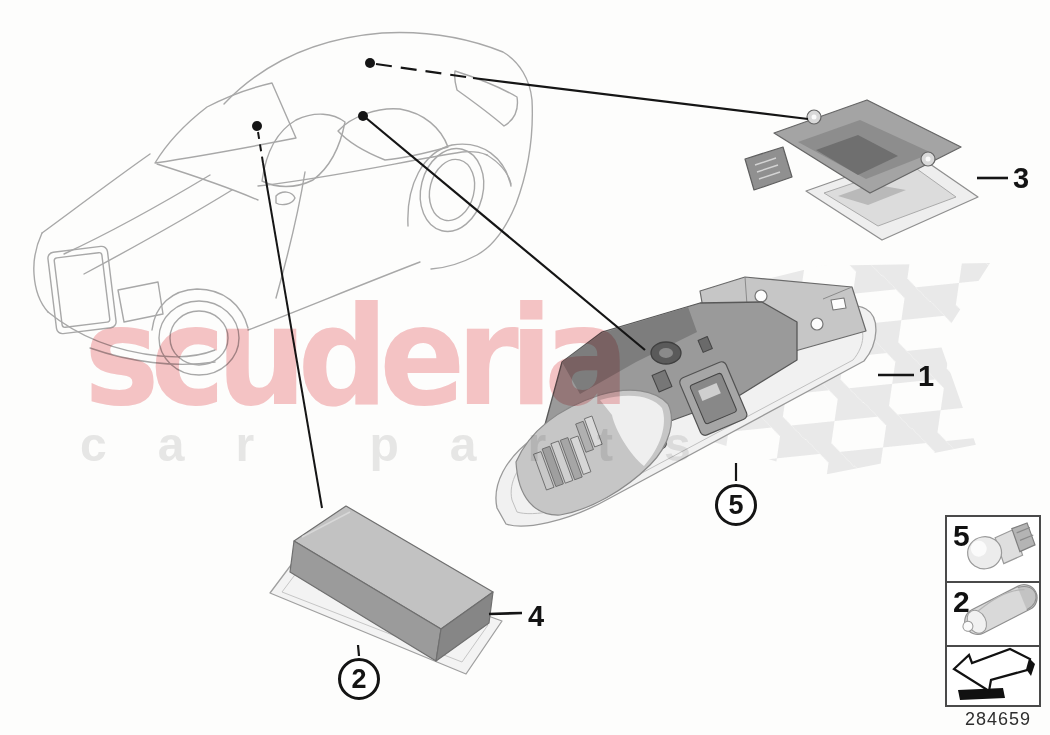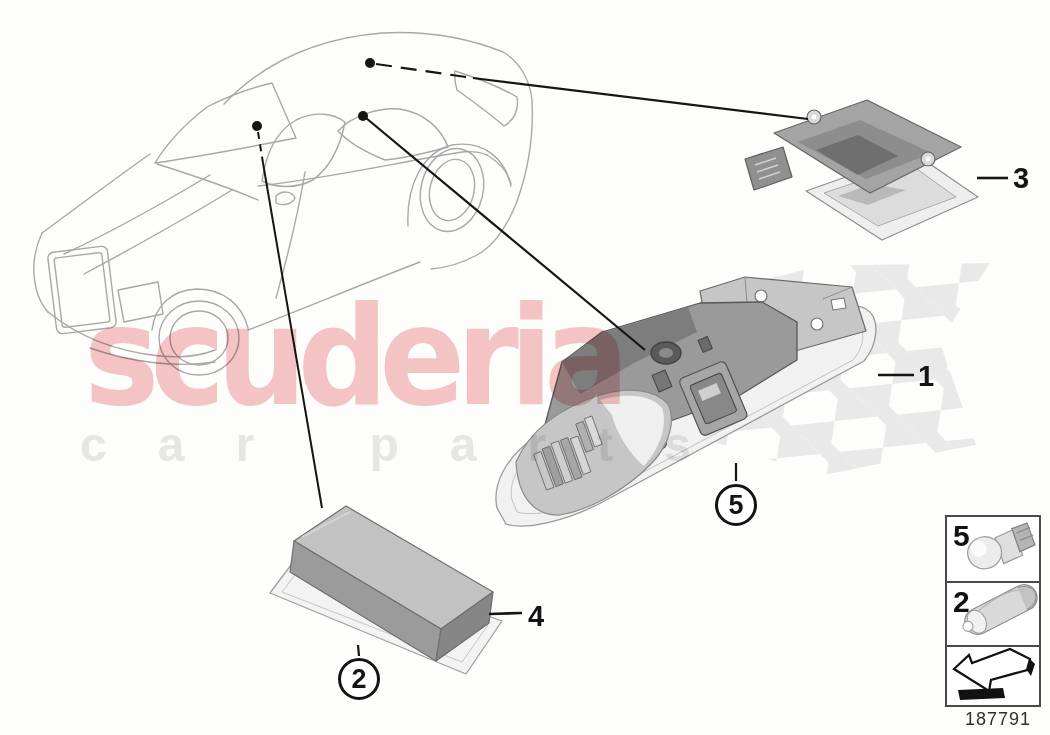--- a/index.html
+++ b/index.html
@@ -229,17 +229,17 @@
     </g>
   </svg>
 
   <div class="plabel" style="left:926px;top:376px">1</div>
   <div class="plabel" style="left:1021px;top:178px">3</div>
   <div class="plabel" style="left:536px;top:616px">4</div>
 
   <div class="clabel" style="left:736px;top:505px">5</div>
   <div class="clabel" style="left:359px;top:679px">2</div>
 
-  <div class="diagram-number">187791</div>
+  <div class="diagram-number">284659</div>
 
   <div class="wm-brand">scuderia</div>
   <div class="wm-tagline">car parts</div>
 </div>
 
 </body></html>

